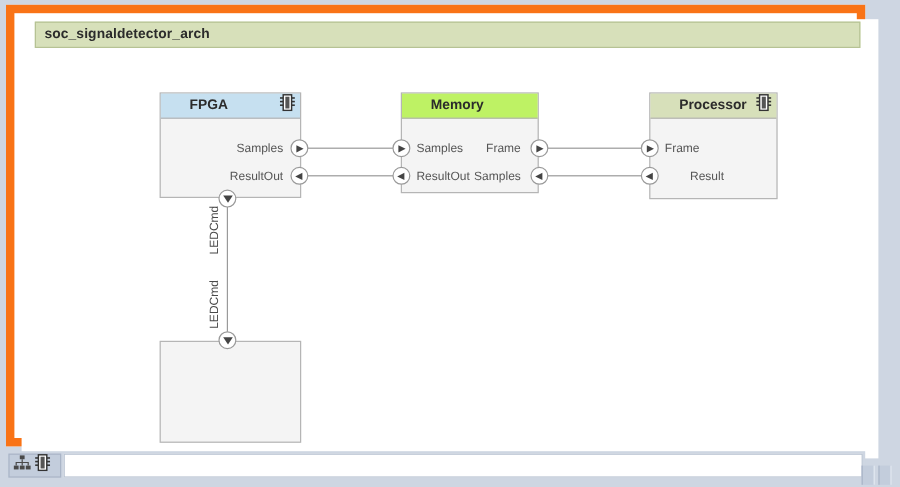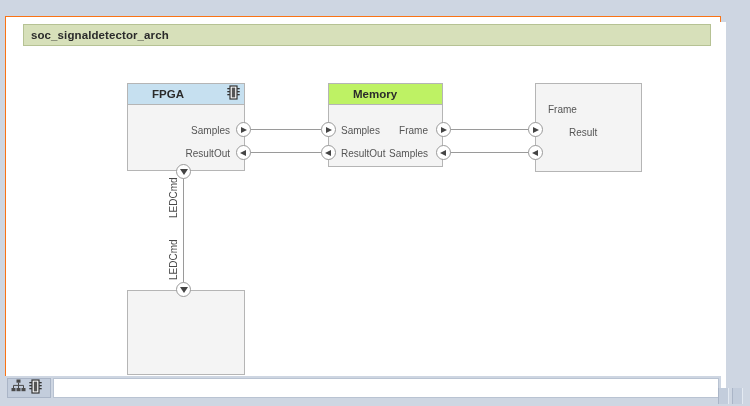--- a/index.html
+++ b/index.html
@@ -19,25 +19,25 @@
     position: absolute;
     left: 0; top: 0;
     width: 750px;
     height: 406px;
     background: #ced6e2;
     box-sizing: border-box;
   }
   
   #frame-inner {
     position: absolute;
-    left: 5px; top: 16px;
+    left: 5px; top: 4px;
     width: 716px;
     height: 368px;
     background: #ffffff;
-    border: 1px solid #f97316;
+    border: 7px solid #f97316;
     box-sizing: border-box;
   }
 
   
   #canvas {
     position: absolute;
     left: 6px; top: 5px;
     width: 714px;
     height: 366px;
     background: #ffffff;
@@ -313,20 +313,37 @@
           <span class="tri-left"></span>
         </div>
         <div class="port-marker" style="left:424px; top:100px;">
           <span class="tri-right"></span>
         </div>
         <div class="port-marker" style="left:424px; top:123px;">
           <span class="tri-left"></span>
         </div>
 
         <div class="block" style="left:523px; top:61px; width:107px; height:89px;">
+          <div class="block-header green">
+            <span class="block-title">Processor</span>
+            <span class="chip-icon">
+              <svg width="13" height="15" viewBox="0 0 13 15">
+                <rect x="3" y="1" width="7" height="13" fill="#ffffff" stroke="#333" stroke-width="1.2"></rect>
+                <rect x="4.8" y="2.6" width="3.4" height="9.8" fill="#555"></rect>
+                <g fill="#333">
+                  <rect x="0.3" y="3" width="2.6" height="1.3"></rect>
+                  <rect x="0.3" y="6" width="2.6" height="1.3"></rect>
+                  <rect x="0.3" y="9" width="2.6" height="1.3"></rect>
+                  <rect x="10.1" y="3" width="2.6" height="1.3"></rect>
+                  <rect x="10.1" y="6" width="2.6" height="1.3"></rect>
+                  <rect x="10.1" y="9" width="2.6" height="1.3"></rect>
+                </g>
+              </svg>
+            </span>
+          </div>
           <div class="block-body">
             <div class="port-row" style="left:12px; top:18px;">
               <span class="port-label">Frame</span>
             </div>
             <div class="port-row" style="left:12px; top:41px;margin-left:21px;">
               <span class="port-label">Result</span>
             </div>
           </div>
         </div>
 

